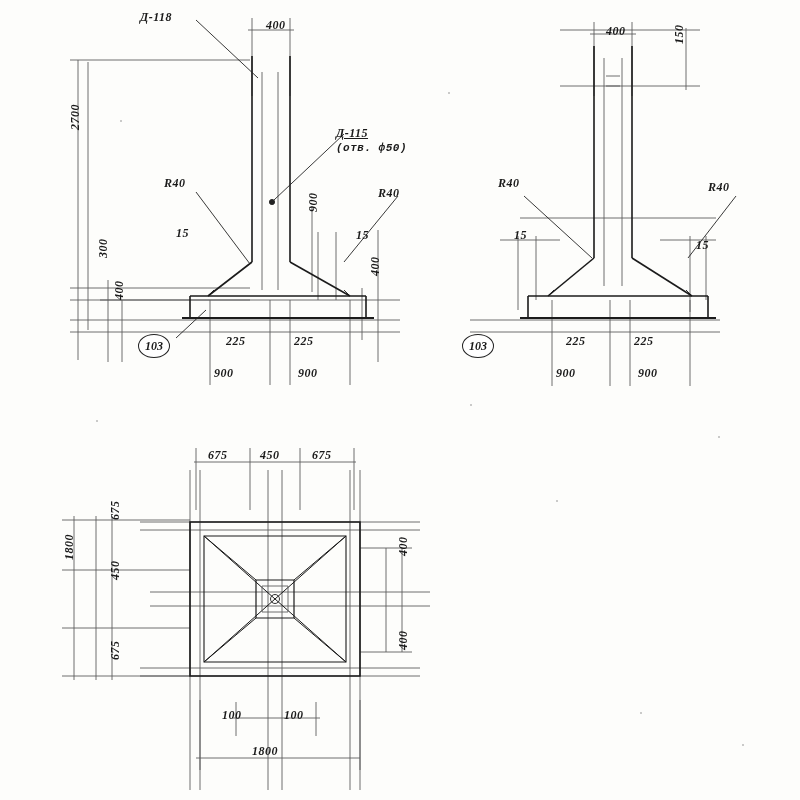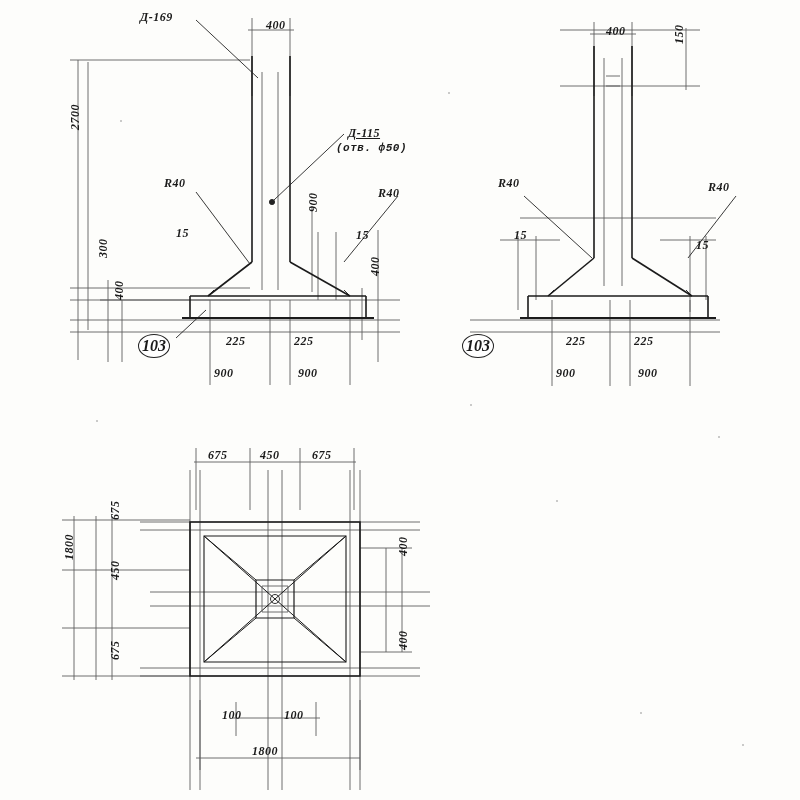--- a/index.html
+++ b/index.html
@@ -30,21 +30,21 @@
     transform-origin: left top;
     transform: rotate(-90deg);
   }
   .circ {
     position: absolute;
     border: 1px solid #222;
     border-radius: 50%;
     display: flex;
     align-items: center;
     justify-content: center;
-    font-size: 16px;
+    font-size: 12px;
     font-style: italic;
     font-weight: bold;
     background: #fff;
   }
   svg { position: absolute; left: 0; top: 0; overflow: visible; }
   .poly-fill { fill: none; stroke: #1b1b1b; stroke-width: 1.6; }
   .poly-thin { fill: none; stroke: #5d5d5d; stroke-width: 0.9; }
   .arrowline { stroke: #222; stroke-width: 0.9; fill: none; }
   .noise {
     position: absolute;
@@ -115,23 +115,23 @@
     <g class="arrowline">
       <path d="M196,20 L258,78"></path>
       <path d="M344,134 L274,200"></path>
       <path d="M196,192 L250,264"></path>
       <path d="M398,196 L344,262"></path>
       <path d="M206,310 L176,338"></path>
       <circle cx="272" cy="202" r="2.6" fill="#222"></circle>
     </g>
   </svg>
 
-  <div class="lbl" style="left:140px; top:10px;">Д-169</div>
+  <div class="lbl" style="left:140px; top:10px;">Д-118</div>
   <div class="lbl" style="left:266px; top:18px;">400</div>
-  <div class="lbl" style="left:348px; top:126px;text-decoration:underline;">Д-115</div>
+  <div class="lbl" style="left:336px; top:126px;text-decoration:underline;">Д-115</div>
   <div class="lbl sm" style="left:336px; top:142px;font-family:Liberation Mono, monospace;">(отв. ф50)</div>
   <div class="lbl" style="left:164px; top:176px;">R40</div>
   <div class="lbl" style="left:378px; top:186px;">R40</div>
   <div class="lbl rot" style="left:68px;  top:130px;">2700</div>
   <div class="lbl rot" style="left:306px; top:212px;">900</div>
   <div class="lbl" style="left:176px; top:226px;">15</div>
   <div class="lbl" style="left:356px; top:228px;">15</div>
   <div class="lbl rot" style="left:96px;  top:258px;">300</div>
   <div class="lbl rot" style="left:112px; top:300px;">400</div>
   <div class="lbl rot" style="left:368px; top:276px;">400</div>

